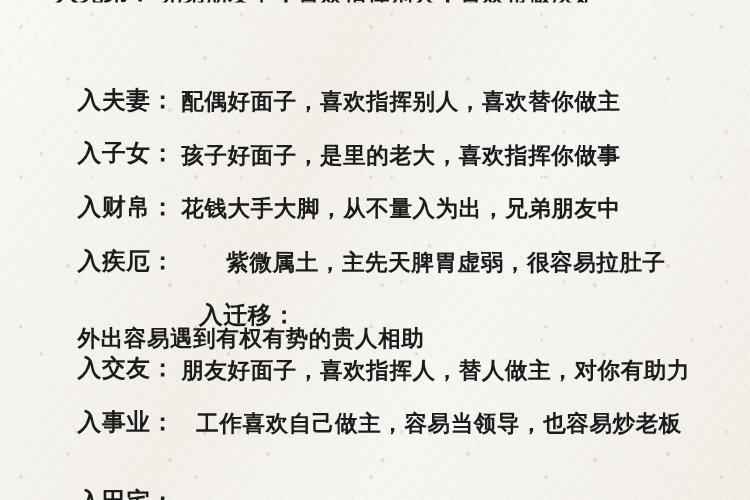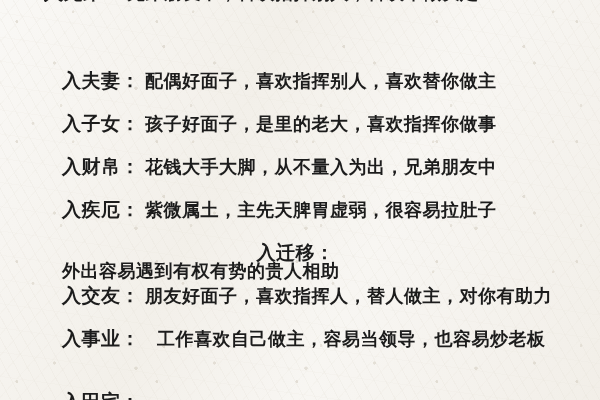--- a/index.html
+++ b/index.html
@@ -40,21 +40,21 @@
       repeating-linear-gradient(62deg, rgba(255,255,255,0) 0 9px, rgba(224,219,208,0.35) 9px 10px),
       repeating-linear-gradient(-48deg, rgba(255,255,255,0) 0 13px, rgba(227,222,211,0.3) 13px 14px),
       repeating-linear-gradient(8deg, rgba(255,255,255,0) 0 23px, rgba(230,225,215,0.25) 23px 24px);
   }
   .lines {
     position: relative;
     z-index: 2;
   }
   .line {
     display: flex;
-    align-items: flex-end;
+    align-items: center;
     white-space: nowrap;
     color: #1c1c1c;
     font-size: 19px;
     line-height: 1;
     font-weight: 700;
     letter-spacing: 0.5px;
   }
   .line .label {
     font-weight: 700;
     font-size: 19px;
@@ -68,21 +68,21 @@
   .line.clipped {
     position: absolute;
     top: -11px;
     left: 22px;
     overflow: hidden;
     height: 13px;
   }
   .row-1  { position: absolute; top: 71px;  left: 40px; }
   .row-2  { position: absolute; top: 114px; left: 40px; }
   .row-3  { position: absolute; top: 157px; left: 40px; }
-  .row-4  { position: absolute; top: 200px; left: 40px; }
+  .row-4  { position: absolute; top: 200px; left: 40px; gap: 36px; }
   .row-5  { position: absolute; top: 243px; left: 40px; flex-direction: column; }
   .row-6  { position: absolute; top: 286px; left: 40px; }
   .row-7  { position: absolute; top: 329px; left: 40px; gap: 12px; }
   .row-8  { position: absolute; top: 392px; left: 40px; }
 </style>
 </head>
 <body>
 
 <div id="page">
   <div class="fiber-overlay"></div>

